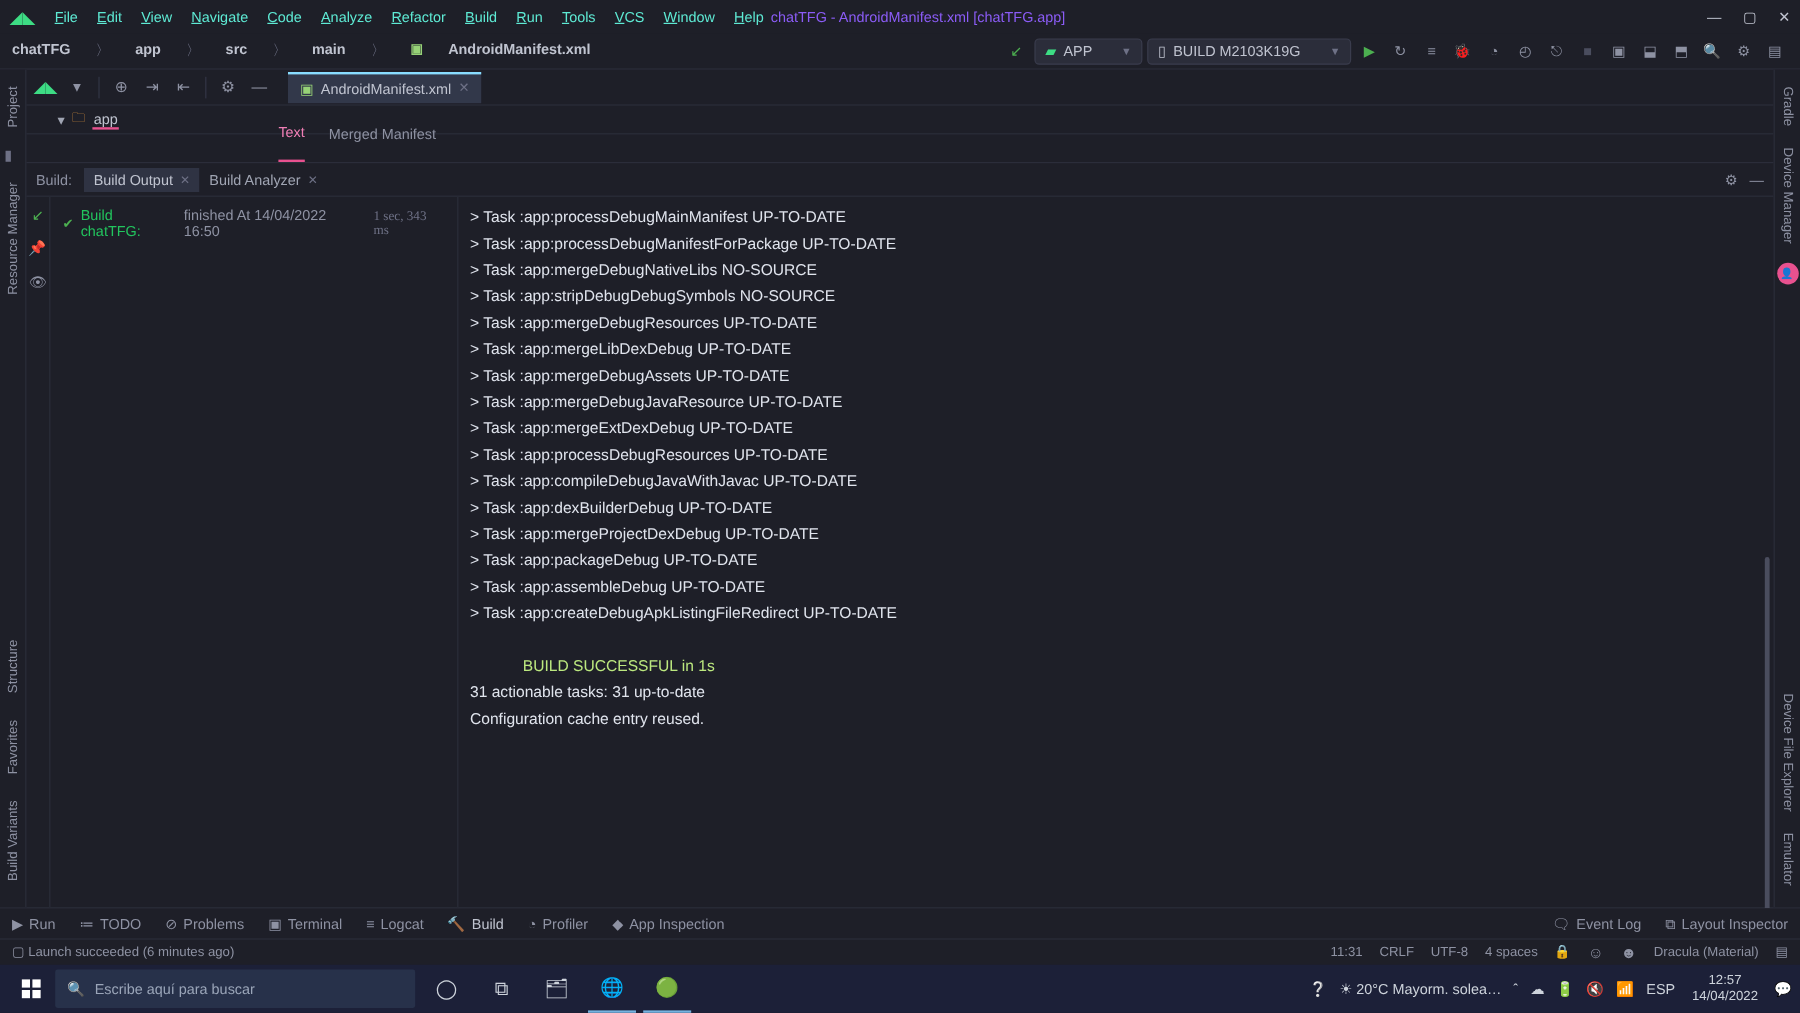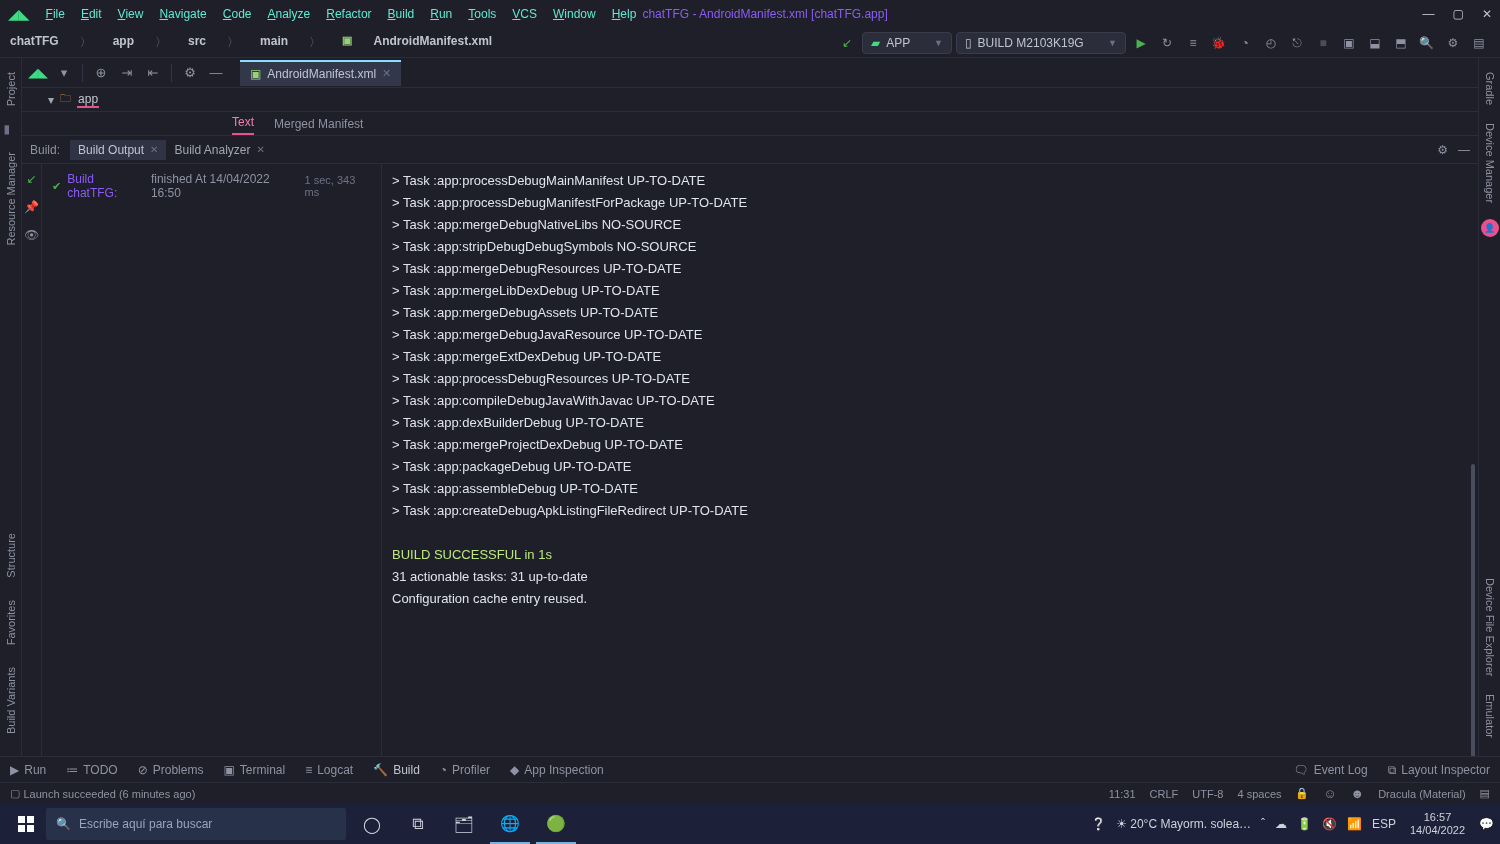--- a/index.html
+++ b/index.html
@@ -34,42 +34,42 @@
 .tool-row { height:30px; display:flex; align-items:center; padding:0 6px; gap:6px; border-bottom:1px solid #2b2d3a; }
 .tool-row .ti { width:20px; color:#8e92a3; text-align:center; cursor:pointer; font-size:13px; }
 .tool-row .divider { width:1px; height:18px; background:#333546; margin:0 2px; }
 .file-tab { margin-left:8px; display:flex; align-items:center; gap:6px; background:#32384a; padding:5px 10px; border-top:2px solid #89ddff; color:#c0c4d0; font-size:12px; }
 .file-tab .close { color:#6e7186; cursor:pointer; font-size:11px; }
 .proj-row { height:24px; display:flex; align-items:center; padding-left:26px; gap:6px; border-bottom:1px solid #2b2d3a; font-size:12px; }
 .proj-row .underline { border-bottom:2px solid #e8518f; padding:0 1px; color:#c0c4d0; }
 .proj-row .folder-icon { color:#d68f3e; font-size:11px; }
 
 .sub-tabs-row { height:24px; display:flex; align-items:flex-end; padding-left:210px; gap:20px; font-size:12px; color:#8e92a3; border-bottom:1px solid #2b2d3a; }
-.sub-tabs-row .st { padding-bottom:4px; cursor:pointer; }
+.sub-tabs-row .st { padding-bottom:16px; cursor:pointer; }
 .sub-tabs-row .st.active { color:#f07fb6; border-bottom:2px solid #e8518f; }
 
 .build-header { height:28px; display:flex; align-items:center; border-bottom:1px solid #2b2d3a; padding:0 8px; }
 .build-header .label { color:#8e92a3; margin-right:10px; }
 .bh-tab { padding:3px 8px; display:flex; align-items:center; gap:6px; cursor:pointer; }
 .bh-tab.active { background:#2f3343; color:#c0c4d0; }
 .bh-tab .close { color:#6e7186; font-size:10px; }
 .build-header .right { margin-left:auto; display:flex; gap:10px; color:#8e92a3; }
 
 .build-body { flex:1; display:flex; overflow:hidden; position:relative; }
 .build-leftcol { width:20px; display:flex; flex-direction:column; align-items:center; padding-top:8px; gap:14px; border-right:1px solid #2b2d3a; }
 .build-leftcol span { color:#8e92a3; cursor:pointer; font-size:12px; }
 .build-tree { width:340px; border-right:1px solid #2b2d3a; padding:8px 10px; font-size:12px; }
 .tree-line { display:flex; align-items:center; gap:6px; }
 .tree-line .chk { color:#4caf50; font-size:11px; }
-.tree-line .green-txt { color:#8b5cf6; }
+.tree-line .green-txt { color:#22c55e; }
 .tree-line .grey-txt { color:#8e92a3; }
-.tree-line .time { color:#6e7186; font-size:11px; }
+.tree-line .time { color:#6e7186; font-size:11px;font-family:Liberation Serif, serif; }
 .build-output { flex:1; padding:6px 10px; font-family:"Consolas","Courier New",monospace; font-size:13px; line-height:22px; overflow-y:auto; position:relative; }
 .build-output .tline { color:#e0e4ed; }
-.build-output .succ { color:#bce87f; }
+.build-output .succ { color:#bce87f;margin-left:44px; }
 .build-output .ba-link { color:#bce87f; text-decoration:underline; cursor:pointer; }
 .output-scroll { position:absolute; right:3px; top:300px; width:4px; height:300px; background:#4a4d5e; border-radius:2px; }
 
 .right-stripe { width:22px; background:#1e1f28; border-left:1px solid #2b2d3a; display:flex; flex-direction:column; align-items:center; padding-top:8px; gap:6px; }
 .right-stripe .pink-circle { width:18px; height:18px; border-radius:50%; background:#e8518f; display:flex; align-items:center; justify-content:center; color:white; font-size:9px; margin:4px 0; }
 
 .bottom-tabs { height:26px; border-top:1px solid #2b2d3a; display:flex; align-items:center; padding:0 10px; gap:20px; }
 .bt-item { display:flex; align-items:center; gap:5px; color:#8e92a3; cursor:pointer; font-size:12px; }
 .bt-item.active { color:#c0c4d0; }
 .bt-right { margin-left:auto; display:flex; gap:20px; }
@@ -349,18 +349,18 @@
   <div class="tb-right">
     <span>❔</span>
     <span>☀ <span>20°C  Mayorm. solea…</span></span>
     <span>ˆ</span>
     <span>☁</span>
     <span>🔋</span>
     <span>🔇</span>
     <span>📶</span>
     <span>ESP</span>
     <div class="tb-time">
-      <div>16:57</div>
+      <div>12:57</div>
       <div>14/04/2022</div>
     </div>
     <span>💬</span>
   </div>
 </div>
 
 </body></html>

